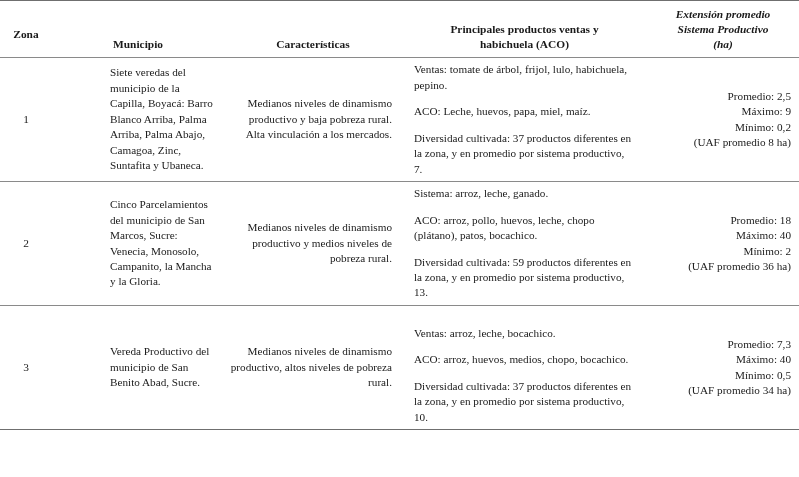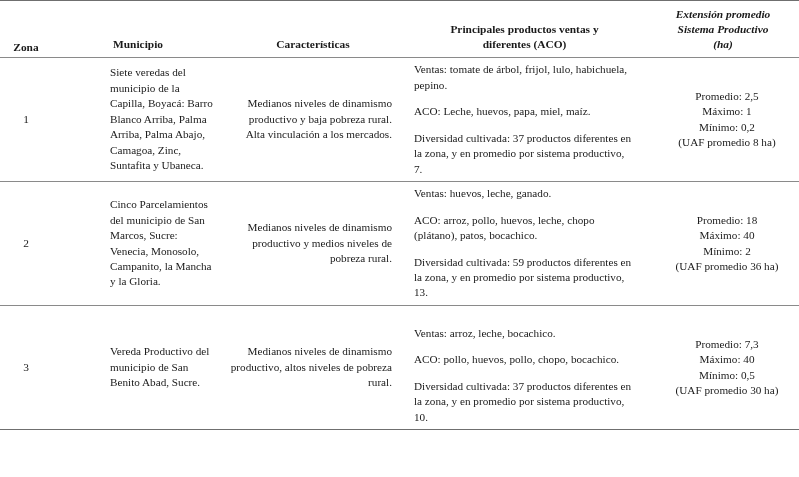--- a/index.html
+++ b/index.html
@@ -52,21 +52,21 @@
 
   
   thead th {
     font-weight: bold;
     text-align: center;
     vertical-align: bottom;
     padding: 6px 6px 6px 6px;
     font-size: 11.4px;
     line-height: 1.3;
   }
-  th.h-zona  { padding-bottom: 3px; }
+  th.h-zona  { padding-bottom: 16px; }
   th.h-prod  { padding-left: 14px; padding-right: 14px; text-align: center; }
   th.h-ext   { padding-left: 8px; padding-right: 8px; font-style: italic; }
 
   
   tbody td {
     vertical-align: middle;
     padding: 7px 6px;
   }
   td.zona-cell {
     text-align: center;
@@ -85,21 +85,21 @@
   td.prod-cell {
     padding-left: 12px;
     padding-right: 12px;
     vertical-align: top;
     padding-top: 4px;
     padding-bottom: 4px;
   }
   td.ext-cell {
     padding-left: 16px;
     padding-right: 8px;
-    text-align: center;
+    text-align: right;
   }
 
   .prod-block { margin: 0; }
   .prod-gap   { height: 11px; }
 
   .ext-line { white-space: nowrap; }
 
   
   tr.row-1 td.muni-cell,
   tr.row-1 td.carac-cell { padding-top: 6px; }
@@ -124,21 +124,21 @@
           <span>Zona</span>
         </th>
         <th class="h-muni">
           <span>Municipio</span>
         </th>
         <th class="h-carac">
           <span>Características</span>
         </th>
         <th class="h-prod">
           <span>Principales productos ventas y</span><br>
-          <span>diferentes (ACO)</span>
+          <span>habichuela (ACO)</span>
         </th>
         <th class="h-ext">
           <span>Extensión promedio</span><br>
           <span>Sistema Productivo</span><br>
           <span>(ha)</span>
         </th>
       </tr>
     </thead>
 
     <tbody>
@@ -155,38 +155,38 @@
         </td>
         <td class="prod-cell">
           <div class="prod-block">Ventas: tomate de árbol, frijol, lulo, habichuela, pepino.</div>
           <div class="prod-gap"></div>
           <div class="prod-block">ACO: Leche, huevos, papa, miel, maíz.</div>
           <div class="prod-gap"></div>
           <div class="prod-block">Diversidad cultivada: 37 productos diferentes en la zona, y en promedio por sistema productivo, 7.</div>
         </td>
         <td class="ext-cell">
           <div class="ext-line">Promedio: 2,5</div>
-          <div class="ext-line">Máximo: 1</div>
+          <div class="ext-line">Máximo: 9</div>
           <div class="ext-line">Mínimo: 0,2</div>
           <div class="ext-line">(UAF promedio 8 ha)</div>
         </td>
       </tr>
 
       <tr class="data-row row-2">
         <td class="zona-cell">
           <span>2</span>
         </td>
         <td class="muni-cell">
           <span>Cinco Parcelamientos del municipio de San Marcos, Sucre: Venecia, Monosolo, Campanito, la Mancha y la Gloria.</span>
         </td>
         <td class="carac-cell">
           <span>Medianos niveles de dinamismo productivo y medios niveles de pobreza rural.</span>
         </td>
         <td class="prod-cell">
-          <div class="prod-block">Ventas: huevos, leche, ganado.</div>
+          <div class="prod-block">Sistema: arroz, leche, ganado.</div>
           <div class="prod-gap"></div>
           <div class="prod-block">ACO: arroz, pollo, huevos, leche, chopo (plátano), patos, bocachico.</div>
           <div class="prod-gap"></div>
           <div class="prod-block">Diversidad cultivada: 59 productos diferentes en la zona, y en promedio por sistema productivo, 13.</div>
         </td>
         <td class="ext-cell">
           <div class="ext-line">Promedio: 18</div>
           <div class="ext-line">Máximo: 40</div>
           <div class="ext-line">Mínimo: 2</div>
           <div class="ext-line">(UAF promedio 36 ha)</div>
@@ -199,27 +199,27 @@
         </td>
         <td class="muni-cell">
           <span>Vereda Productivo del municipio de San Benito Abad, Sucre.</span>
         </td>
         <td class="carac-cell">
           <span>Medianos niveles de dinamismo productivo, altos niveles de pobreza rural.</span>
         </td>
         <td class="prod-cell">
           <div class="prod-block">Ventas: arroz, leche, bocachico.</div>
           <div class="prod-gap"></div>
-          <div class="prod-block">ACO: pollo, huevos, pollo, chopo, bocachico.</div>
+          <div class="prod-block">ACO: arroz, huevos, medios, chopo, bocachico.</div>
           <div class="prod-gap"></div>
           <div class="prod-block">Diversidad cultivada: 37 productos diferentes en la zona, y en promedio por sistema productivo, 10.</div>
         </td>
         <td class="ext-cell">
           <div class="ext-line">Promedio: 7,3</div>
           <div class="ext-line">Máximo: 40</div>
           <div class="ext-line">Mínimo: 0,5</div>
-          <div class="ext-line">(UAF promedio 30 ha)</div>
+          <div class="ext-line">(UAF promedio 34 ha)</div>
         </td>
       </tr>
 
     </tbody>
   </table>
 </div>
 
 </body></html>

